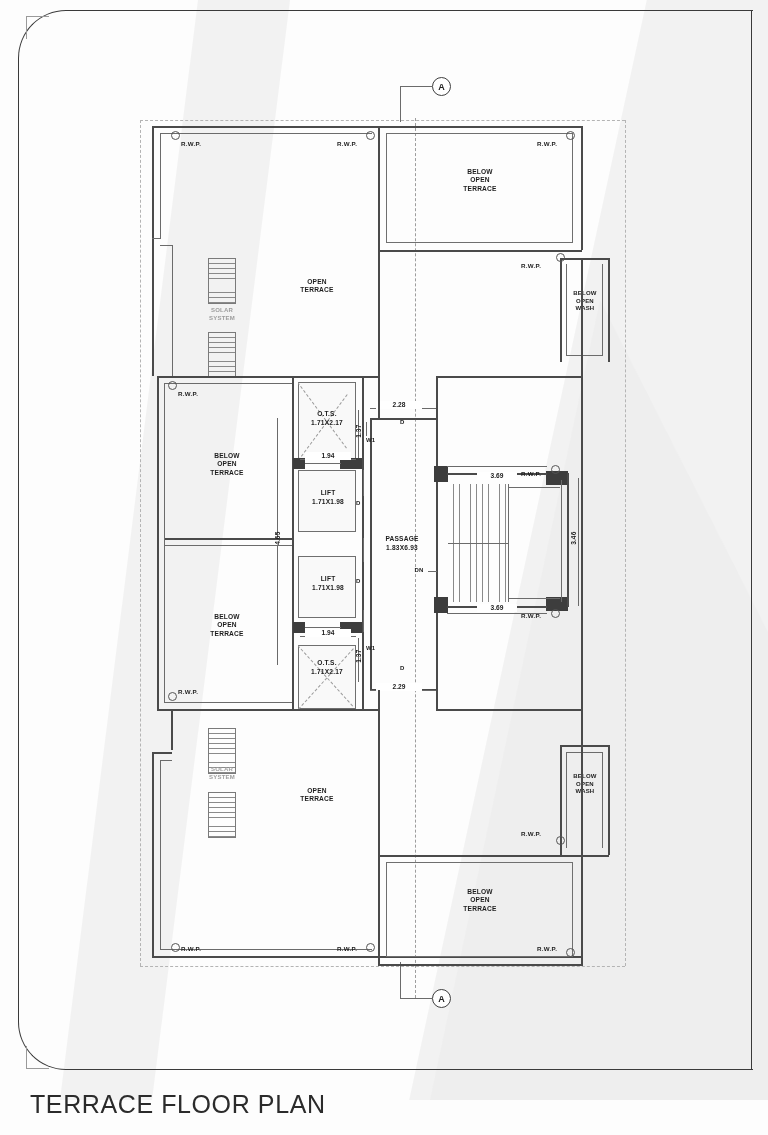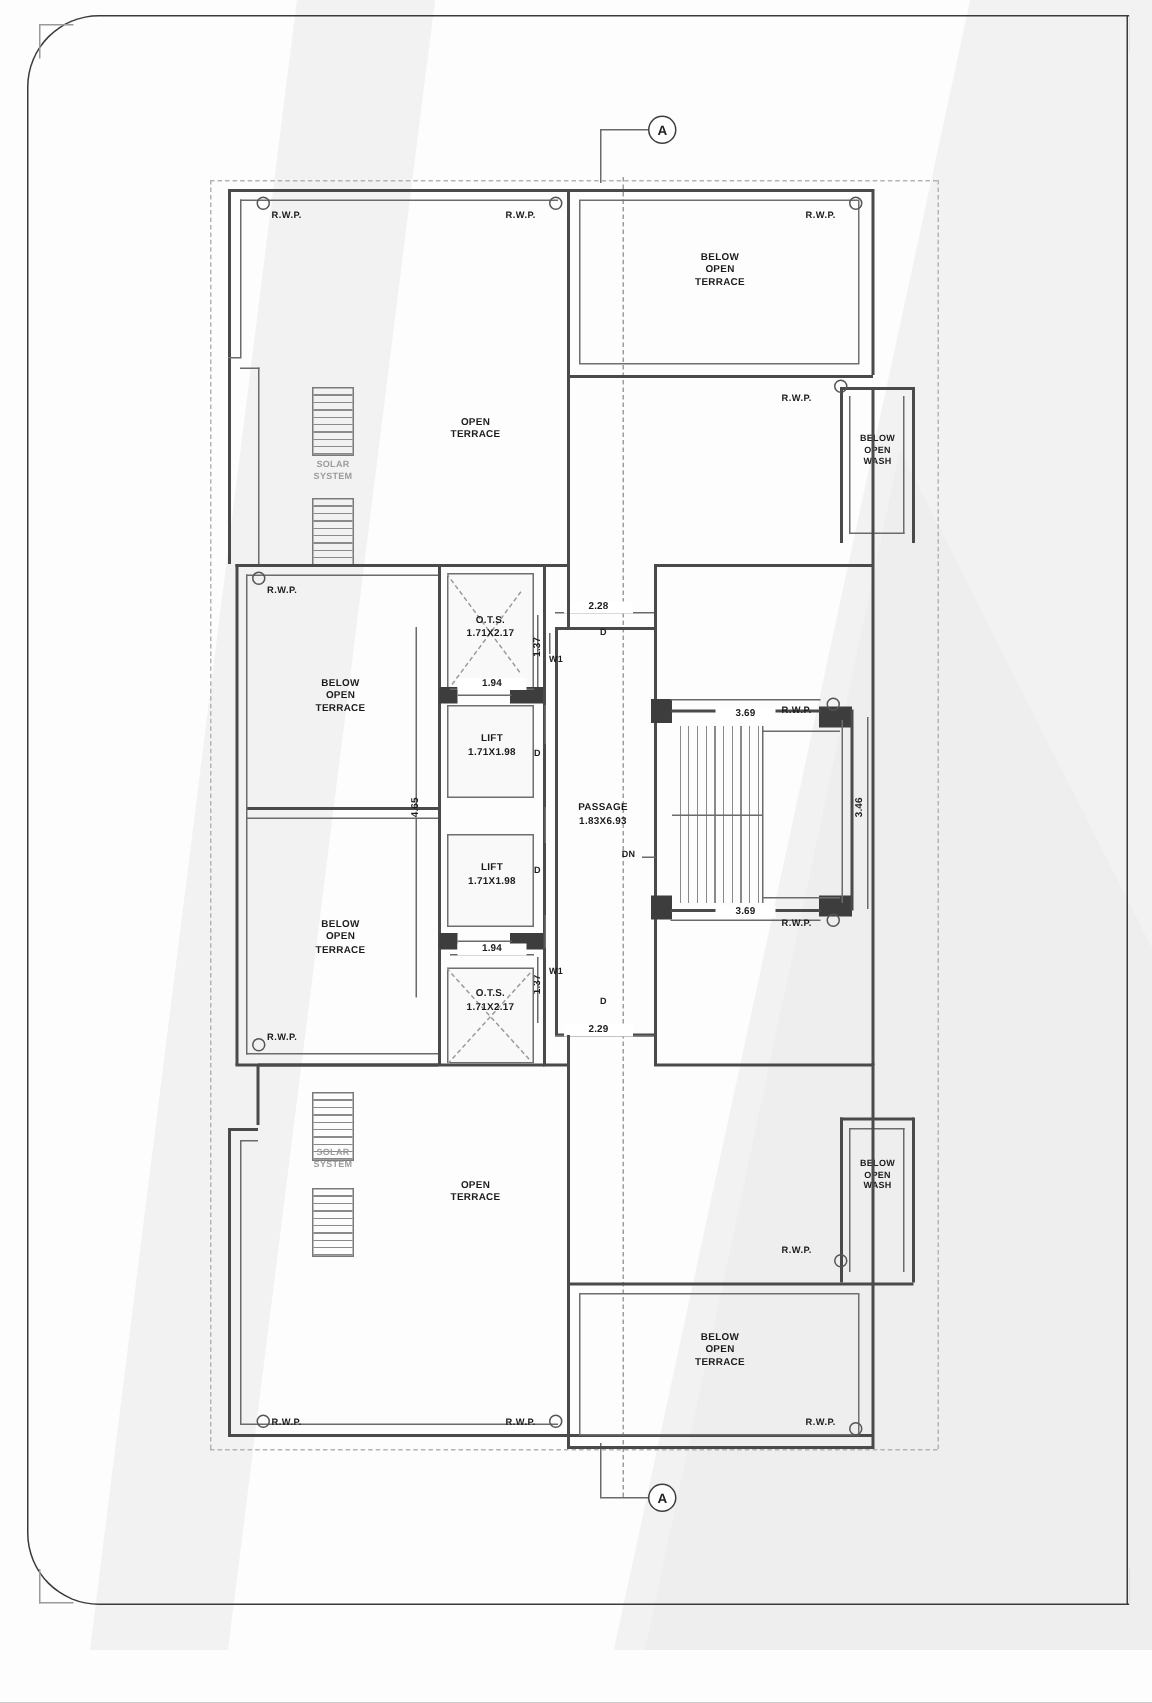--- a/index.html
+++ b/index.html
@@ -338,13 +338,14 @@
     <div class="ln h thick" style="left:436px;top:709px;width:146px;"></div>
     <div class="ln v thick" style="left:581px;top:376px;height:334px;"></div>
     <div class="ln v thick" style="left:581px;top:258px;height:118px;"></div>
     <div class="ln v thick" style="left:581px;top:709px;height:148px;"></div>
     <div class="ln v thick" style="left:378px;top:709px;height:148px;"></div>
     <div class="ln v thick" style="left:378px;top:250px;height:127px;"></div>
     <div class="ln h thick" style="left:172px;top:709px;width:120px;"></div>
 
   </div>
 
+  <div class="title">TERRACE FLOOR PLAN</div>
 </div>
 
 </body></html>

